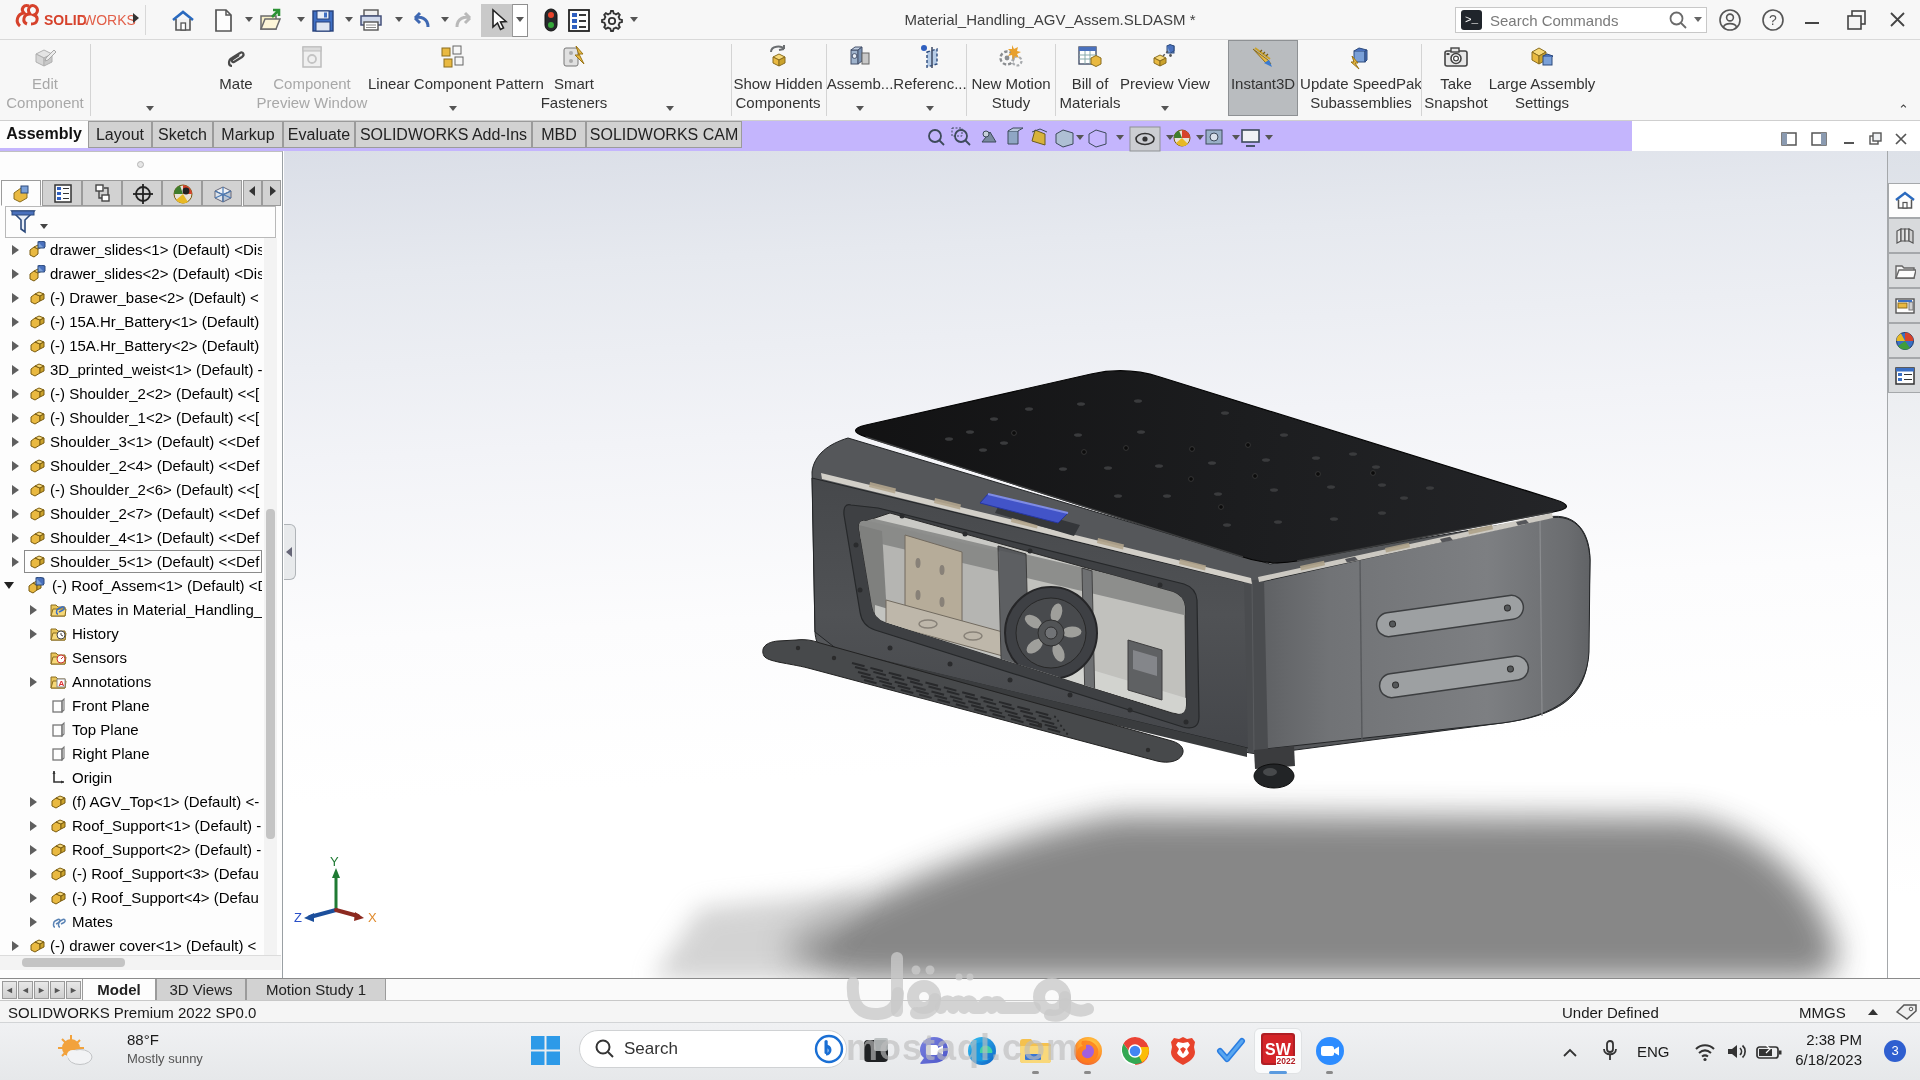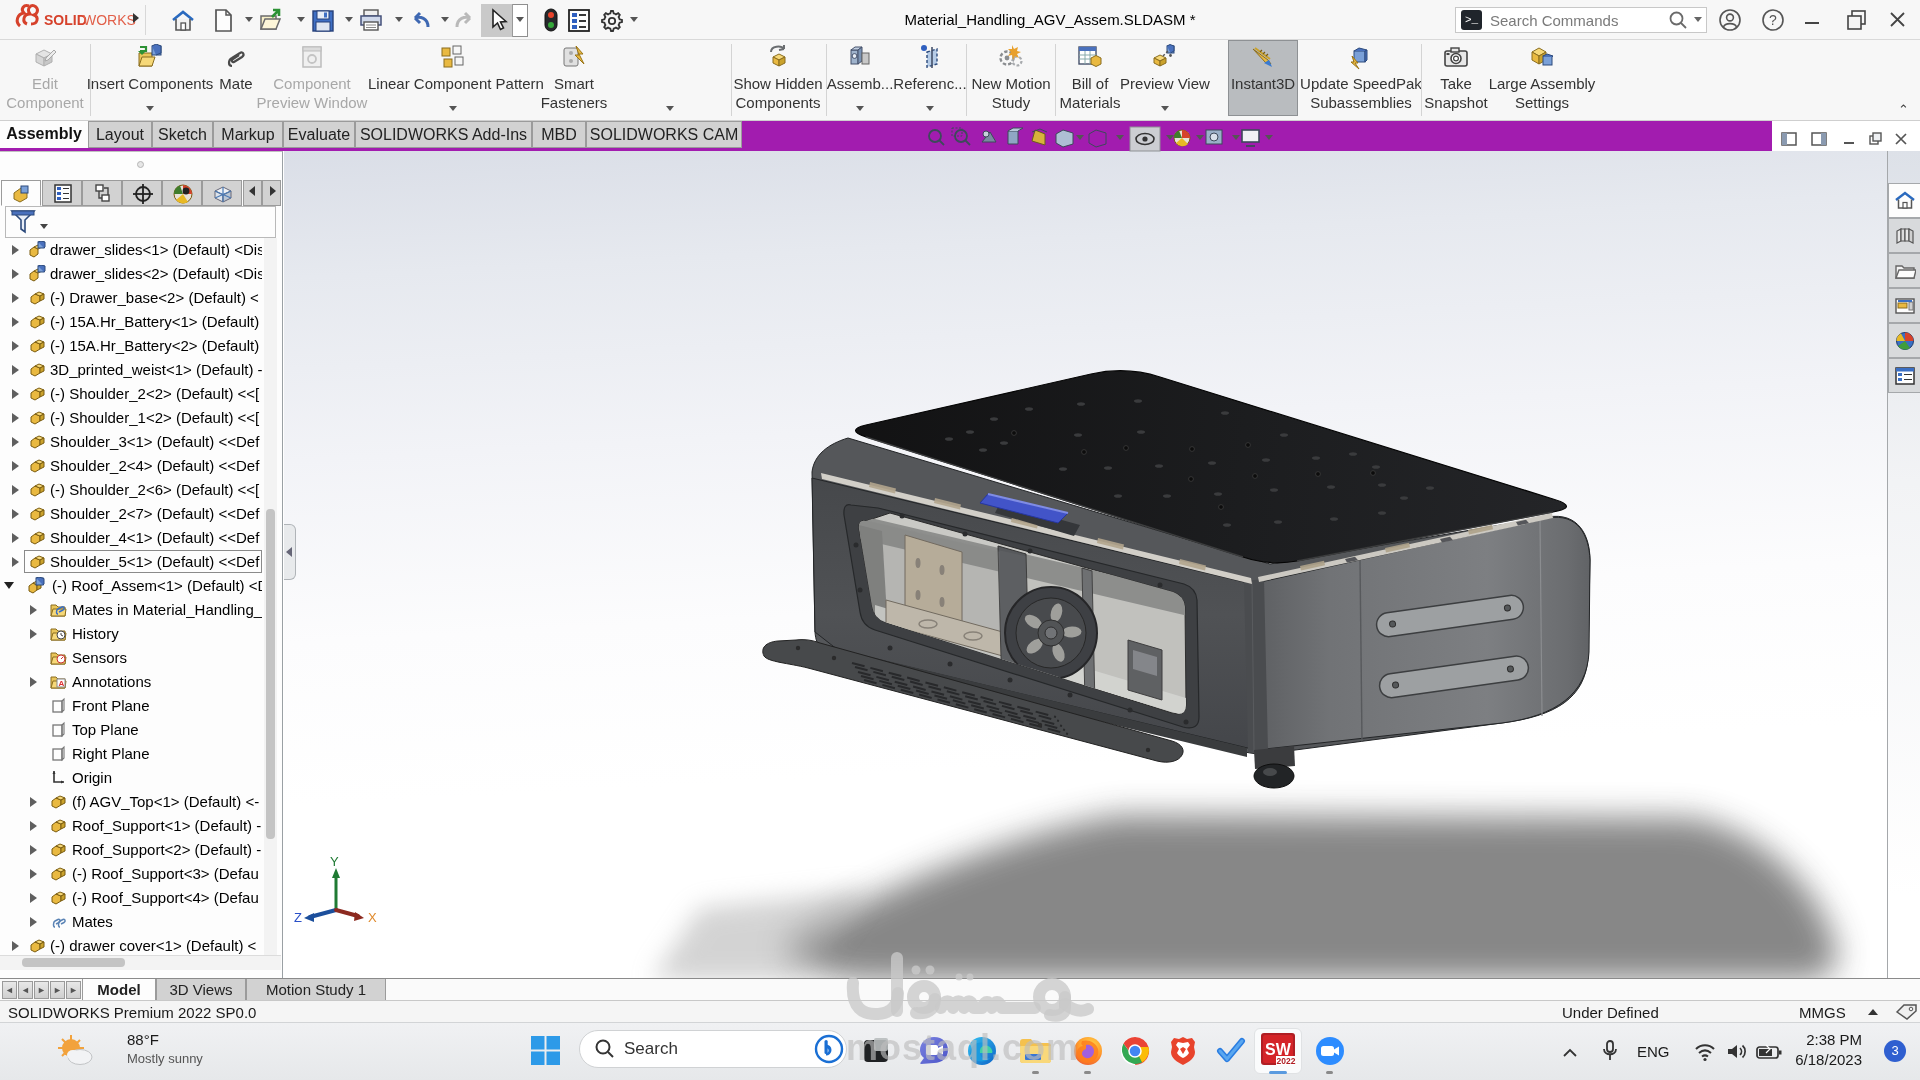--- a/index.html
+++ b/index.html
@@ -9,21 +9,21 @@
 #titlebar{position:absolute;left:0;top:0;width:1920px;height:40px;background:#f7f7f7;border-bottom:1px solid #d9d9d9;}
 .tbico{position:absolute;top:8px;}
 
 #ribbon{position:absolute;left:0;top:40px;width:1920px;height:81px;background:#f7f7f7;border-bottom:1px solid #cfcfcf;}
 .rbtn{position:absolute;top:0;height:78px;text-align:center;}
 .rbtn .ric{display:block;margin:4px auto 0 auto;}
 .rlbl{font-size:15px;color:#333;line-height:19px;white-space:nowrap;}
 .rlbl.dis{color:#a8a8a8;}
 .rsep{position:absolute;top:4px;height:72px;width:1px;background:#d4d4d4;}
 
-#tabrow{position:absolute;left:0;top:121px;width:1772px;height:30px;background:#a21caf;}
+#tabrow{position:absolute;left:0;top:121px;width:1632px;height:30px;background:#c4b5fd;}
 .ctab{position:absolute;top:0px;height:27px;background:#d2d2d2;border:1px solid #9b9b9b;font-size:16px;color:#222;text-align:center;line-height:25px;}
 .ctab.active{background:#fdfdfd;border:none;border-bottom:1px solid #fdfdfd;font-weight:bold;color:#111;}
 
 #leftpanel{position:absolute;left:0;top:151px;width:283px;height:827px;background:#fdfdfd;border-right:1px solid #9aa0a4;border-top:1px solid #c0c0c0;}
 .ptab{position:absolute;top:28px;width:40px;height:26px;background:#d2d2d2;border:1px solid #9b9b9b;}
 .ptab.active{background:#fdfdfd;border-bottom:1px solid #fdfdfd;}
 .treerow{position:absolute;left:0;width:262px;height:24px;font-size:15px;color:#000;white-space:nowrap;overflow:hidden;}
 .treerow span.txt{position:absolute;top:3px;}
 
 #viewport{position:absolute;left:284px;top:151px;width:1604px;height:827px;background:linear-gradient(177deg,#dadee7 0%,#e6e9ef 14%,#f2f3f7 34%,#fcfcfd 54%,#ffffff 72%);overflow:hidden;}
@@ -111,21 +111,21 @@
         <rect x="6" y="17" width="5" height="4" fill="#2f5fbf"></rect>
         <line x1="13" y1="7" x2="20" y2="7" stroke="#222" stroke-width="1.8"></line>
         <line x1="13" y1="13" x2="20" y2="13" stroke="#222" stroke-width="1.8"></line>
         <line x1="13" y1="19" x2="20" y2="19" stroke="#222" stroke-width="1.8"></line>
       </svg></div>
 <div class="tbico" style="left:598px;"><svg width="28" height="26" viewBox="0 0 28 26" style="">
         <path d="M13 3 L15 3 L15.7 5.4 A8 8 0 0 1 18 6.4 L20.2 5.2 L21.8 6.8 L20.6 9 A8 8 0 0 1 21.6 11.3 L24 12 L24 14 L21.6 14.7 A8 8 0 0 1 20.6 17 L21.8 19.2 L20.2 20.8 L18 19.6 A8 8 0 0 1 15.7 20.6 L15 23 L13 23 L12.3 20.6 A8 8 0 0 1 10 19.6 L7.8 20.8 L6.2 19.2 L7.4 17 A8 8 0 0 1 6.4 14.7 L4 14 L4 12 L6.4 11.3 A8 8 0 0 1 7.4 9 L6.2 6.8 L7.8 5.2 L10 6.4 A8 8 0 0 1 12.3 5.4 Z" fill="none" stroke="#333" stroke-width="1.8"></path>
         <circle cx="14" cy="13" r="3.2" fill="none" stroke="#333" stroke-width="1.8"></circle>
       </svg></div>
 <div class="abs" style="left:630px;top:17px;width:0;height:0;border-left:4px solid transparent;border-right:4px solid transparent;border-top:5px solid #555;"></div>
-<div class="abs" style="left:700px;top:11px;width:700px;text-align:center;font-size:15px;color:#000000;">Material_Handling_AGV_Assem.SLDASM *</div>
+<div class="abs" style="left:700px;top:11px;width:700px;text-align:center;font-size:15px;color:#404040;">Material_Handling_AGV_Assem.SLDASM *</div>
 <div class="abs" style="left:1455px;top:7px;width:252px;height:26px;background:#fff;border:1px solid #c8c8c8;"></div>
 <div class="abs" style="left:1461px;top:10px;width:21px;height:20px;background:#20252b;border-radius:3px;color:#fff;font-size:11px;font-family:'Liberation Mono',monospace;line-height:20px;text-align:center;">&gt;_</div>
 <div class="abs" style="left:1490px;top:12px;font-size:15px;color:#7a7a7a;">Search Commands</div>
 <svg class="abs" style="left:1668px;top:10px;" width="20" height="20">
       <circle cx="8.5" cy="8.5" r="6" fill="none" stroke="#6a6a6a" stroke-width="1.8"></circle>
       <line x1="13" y1="13" x2="18" y2="18" stroke="#6a6a6a" stroke-width="1.8"></line>
     </svg>
 <div class="abs" style="left:1694px;top:17px;width:0;height:0;border-left:4px solid transparent;border-right:4px solid transparent;border-top:5px solid #666;"></div>
 <svg class="abs" style="left:1718px;top:8px;" width="24" height="24">
       <circle cx="12" cy="12" r="10" fill="none" stroke="#555" stroke-width="1.6"></circle>
@@ -149,31 +149,20 @@
 <div class="abs" style="left:1228px;top:0px;width:70px;height:76px;background:#b9bcbf;border:1px solid #8e9194;"></div>
 <div class="rbtn" style="left:-40px;width:170px;">
 <span class="ric"><svg width="26" height="26" viewBox="0 0 26 26" style="">
           <path d="M4 10 L12 6 L20 10 L12 14 Z" fill="#e4e4e4" stroke="#b0b0b0"></path>
           <path d="M4 10 L4 18 L12 22 L12 14 Z" fill="#d6d6d6" stroke="#b0b0b0"></path>
           <path d="M20 10 L20 18 L12 22 L12 14 Z" fill="#c8c8c8" stroke="#b0b0b0"></path>
           <path d="M14 14 L22 6 L24 8 L16 16 L13 17 Z" fill="#ececec" stroke="#a8a8a8"></path>
         </svg></span>
 <div class="rlbl dis">Edit</div>
 <div class="rlbl dis">Component</div>
-</div>
-<div class="rbtn" style="left:65px;width:170px;">
-<span class="ric"><svg width="26" height="26" viewBox="0 0 26 26" style="">
-          <path d="M2 9 L2 22 L15 22 L15 9 Z" fill="#e9c55a" stroke="#8a6d1f"></path>
-          <path d="M2 22 L5 13 L18 13 L15 22 Z" fill="#f6d878" stroke="#8a6d1f"></path>
-          <path d="M3 7 L9 7 L9 3 L3 3" fill="none" stroke="#2d9235" stroke-width="2.2"></path>
-          <path d="M1 7 L5 11 L9 7" fill="#2d9235"></path>
-          <rect x="15" y="2" width="9" height="9" fill="#7aa0d8" stroke="#2c4a7c"></rect>
-          <path d="M15 2 L19 0 L24 2 L24 9 L19 11" fill="#4a71bd" stroke="#2c4a7c"></path>
-        </svg></span>
-<div class="rlbl">Insert Components</div>
 </div>
 <div class="abs" style="left:146px;top:66px;width:0;height:0;border-left:4px solid transparent;border-right:4px solid transparent;border-top:5px solid #555;"></div>
 <div class="rbtn" style="left:151px;width:170px;">
 <span class="ric"><svg width="26" height="26" viewBox="0 0 26 26" style="">
           <path d="M9 22 C5 22 5 16 9 14 L17 9 C20 7 22 11 19 13 L11 18 C9 19 8 16 10 15 L16 11" fill="none" stroke="#4a4a4a" stroke-width="2.2"></path>
         </svg></span>
 <div class="rlbl">Mate</div>
 </div>
 <div class="rbtn" style="left:227px;width:170px;">
 <span class="ric"><svg width="26" height="26" viewBox="0 0 26 26" style="">

